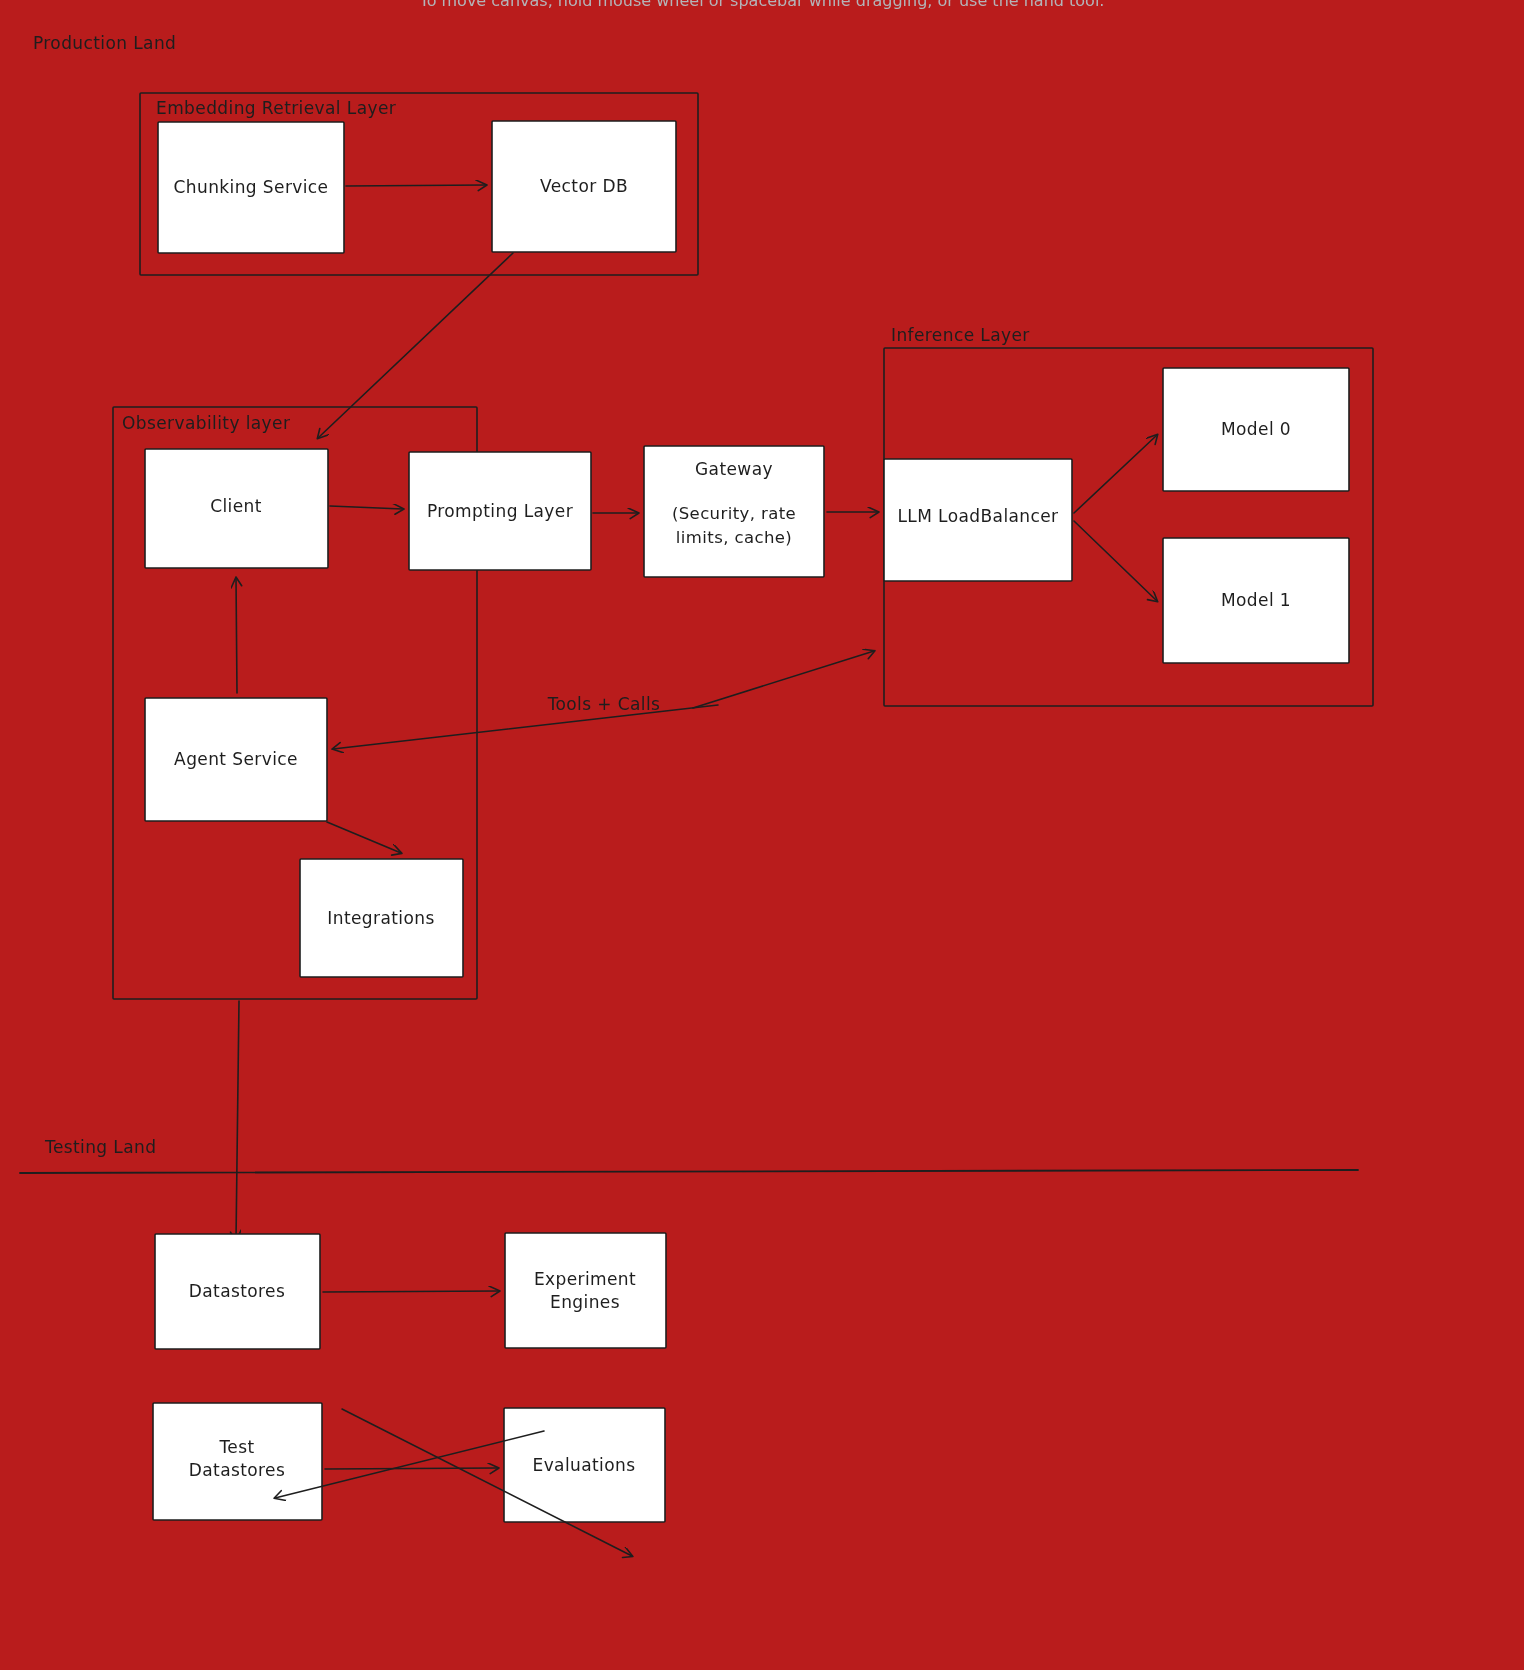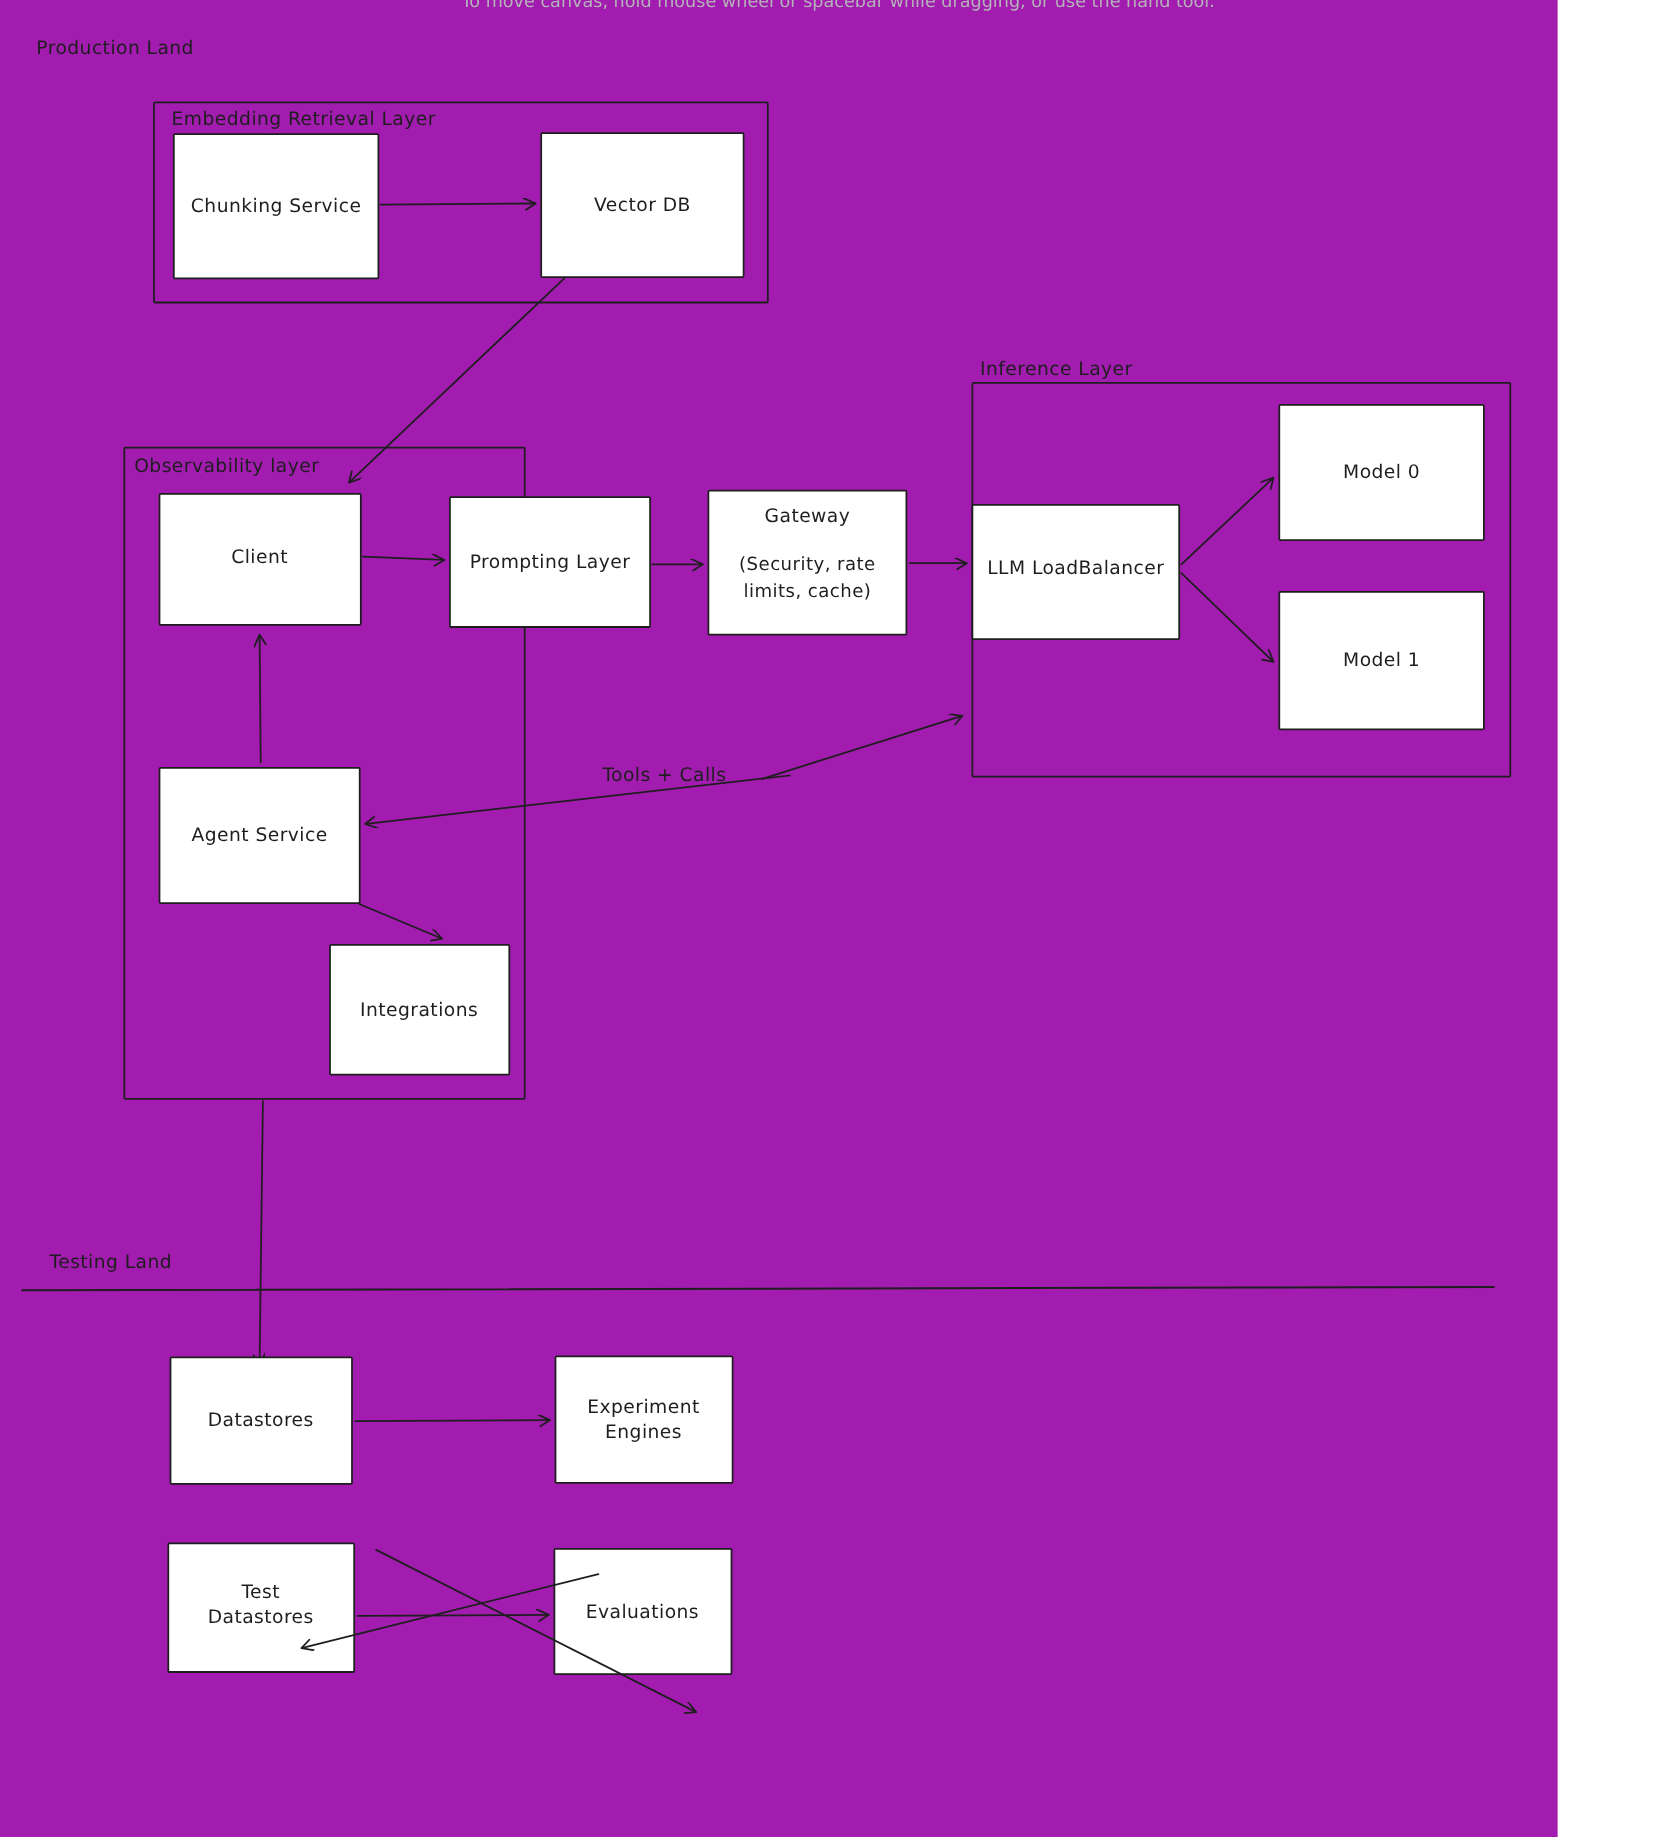--- a/index.html
+++ b/index.html
@@ -2,23 +2,23 @@
 <html><head>
 <meta charset="utf-8">
 <style>
   html, body {
     margin: 0;
     padding: 0;
     background: #ffffff;
   }
   #canvas-root {
     position: relative;
-    width: 1416px;
+    width: 1524px;
     height: 1670px;
-    background: #a21caf;
+    background: #b91c1c;
     overflow: hidden;
     font-family: "DejaVu Sans", sans-serif;
   }
   .hint-text {
     position: absolute;
     top: -9px;
     left: 0;
     width: 1524px;
     text-align: center;
     font-family: "DejaVu Sans", sans-serif;

